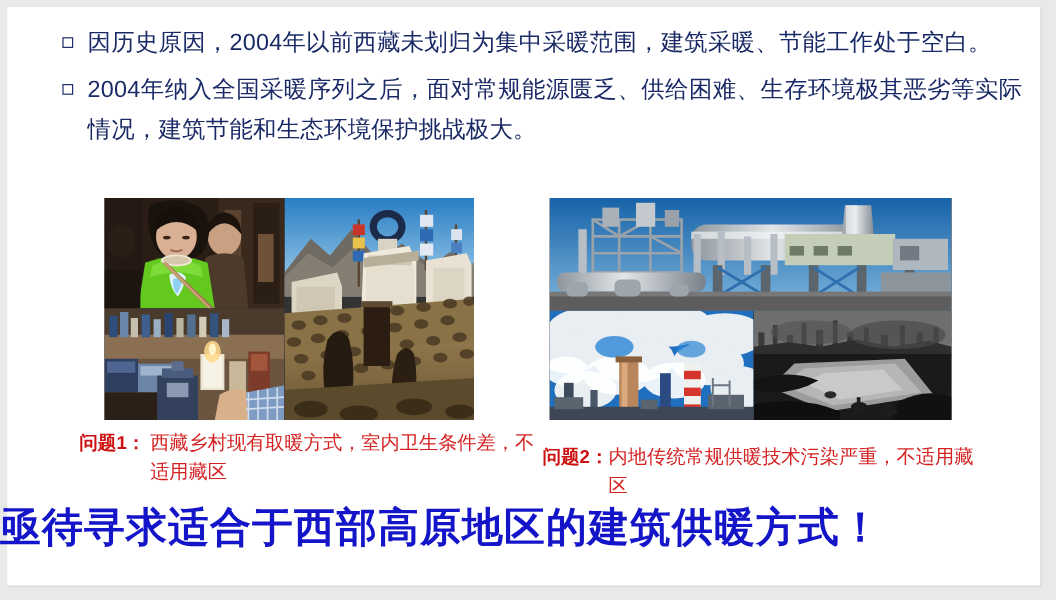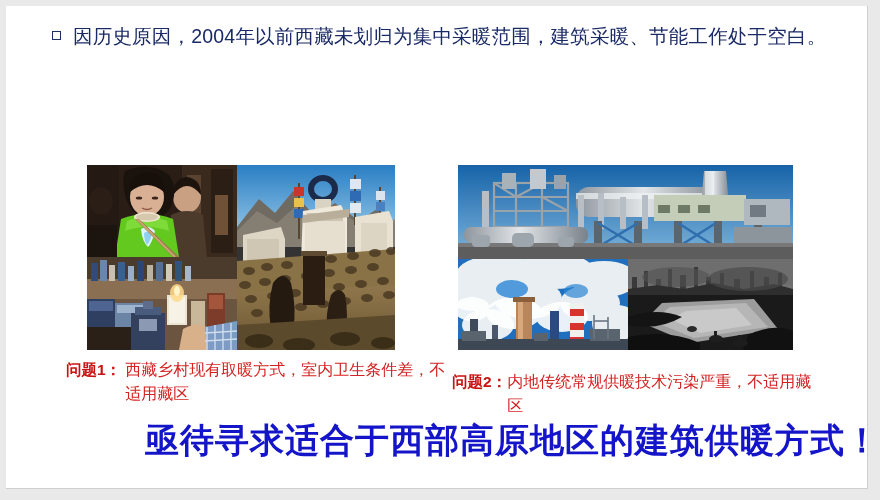--- a/index.html
+++ b/index.html
@@ -118,21 +118,21 @@
     margin-left: 4px;
   }
   #caption-right .caption-body { margin-left: 0; }
 
   
   #headline {
     position: absolute;
     left: 0;
     top: 417px;
     width: 880px;
-    text-align: right;
+    text-align: left;
     color: #1414c8;
     font-size: 34px;
     font-weight: bold;
     letter-spacing: 1px;
     line-height: 46px;
     white-space: nowrap;
   }
 </style>
 </head>
 <body>
@@ -142,20 +142,24 @@
   <div id="slide-frame"></div>
   <div id="slide-page"></div>
 
   <div class="bullet-list">
 
     <div class="bullet-row">
       <span class="bullet-marker"></span>
       <span class="bullet-text">因历史原因，2004年以前西藏未划归为集中采暖范围，建筑采暖、节能工作处于空白。</span>
     </div>
 
+    <div class="bullet-row">
+      <span class="bullet-marker"></span>
+      <span class="bullet-text">2004年纳入全国采暖序列之后，面对常规能源匮乏、供给困难、生存环境极其恶劣等实际情况，建筑节能和生态环境保护挑战极大。</span>
+    </div>
 
   </div>
 
   <div class="photo-group" id="photo-group-left">
 
     <div class="ph" style="left:0; top:0; width:150px; height:92px;">
       <svg viewBox="0 0 150 92" preserveAspectRatio="none">
         <rect x="0" y="0" width="150" height="92" fill="#2a1d16"></rect>
         <rect x="0" y="0" width="32" height="92" fill="#241913"></rect>
         <rect x="95" y="0" width="55" height="92" fill="#3a2a1e"></rect>

